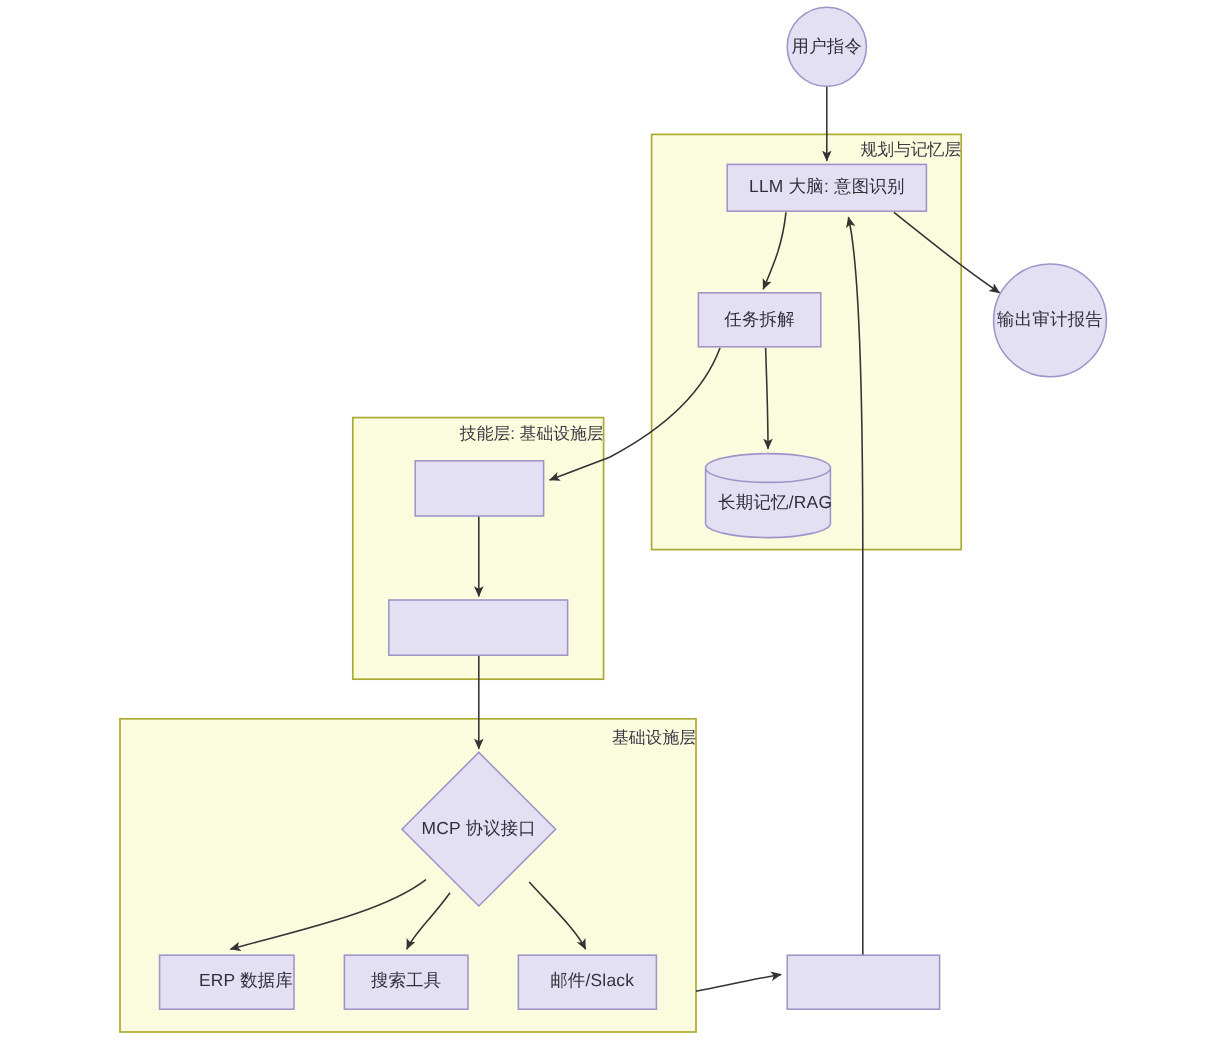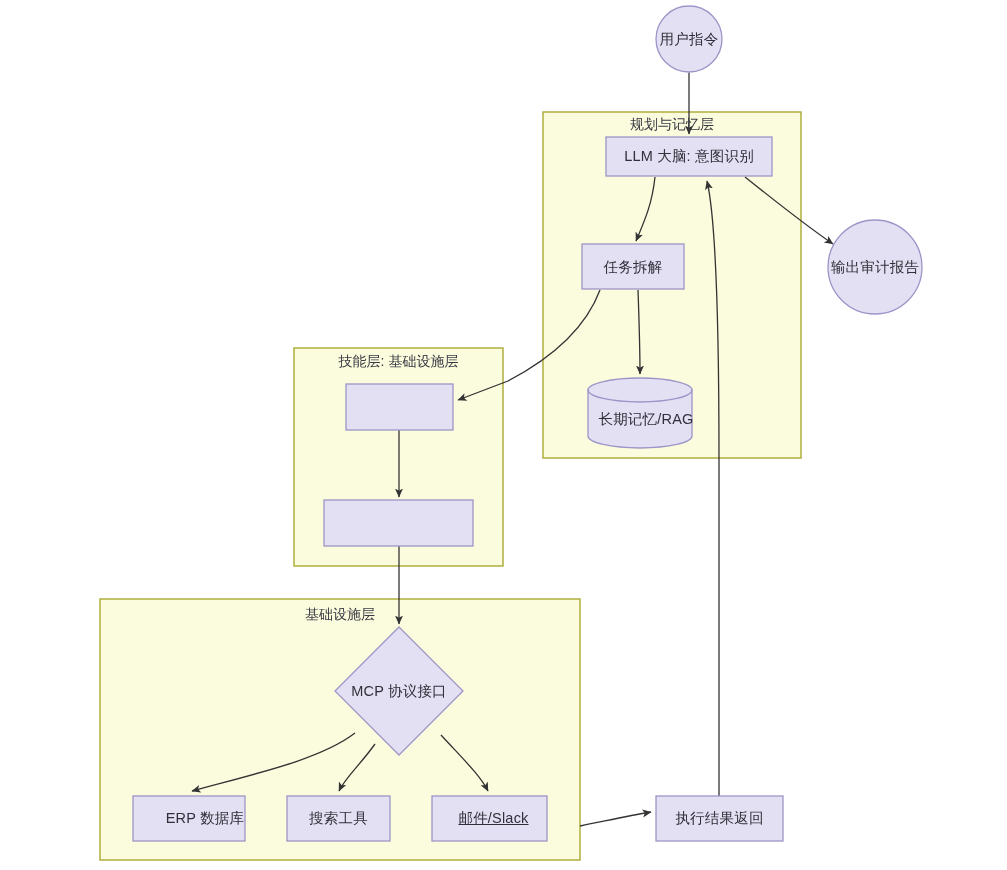--- a/index.html
+++ b/index.html
@@ -35,21 +35,21 @@
     font-size: 14.5px;
     letter-spacing: 0.2px;
     line-height: 1.25;
     pointer-events: none;
     white-space: nowrap;
   }
   .group-title {
     position: absolute;
     color: #3a3a44;
     font-size: 14px;
-    text-align: center;
+    text-align: right;
     white-space: nowrap;
     pointer-events: none;
   }
 </style>
 </head>
 <body>
 
 <div id="canvas">
 
   <svg class="layer" viewBox="0 0 1007 870">
@@ -128,16 +128,15 @@
   <div class="group-title" style="left:100px; top:606px; width:480px;">基础设施层</div>
 
   <div class="node-label" style="left:606px; top:137px; width:166px; height:39px;">LLM 大脑: 意图识别</div>
   <div class="node-label" style="left:656px; top:6px; width:66px; height:66px;">用户指令</div>
   <div class="node-label" style="left:582px; top:244px; width:102px; height:47px;">任务拆解</div>
   <div class="node-label" style="left:588px; top:396px; width:116px; height:46px;">长期记忆/RAG</div>
   <div class="node-label" style="left:828px; top:220px; width:94px; height:94px;">输出审计报告</div>
   <div class="node-label" style="left:335px; top:668px; width:128px; height:46px;">MCP 协议接口</div>
   <div class="node-label" style="left:133px; top:796px; width:112px; height:45px;margin-left:16px;">ERP 数据库</div>
   <div class="node-label" style="left:287px; top:796px; width:103px; height:45px;">搜索工具</div>
-  <div class="node-label" style="left:432px; top:796px; width:123px; height:45px;text-decoration:underline;">邮件/Slack</div>
-  <div class="node-label" style="left:656px; top:796px; width:127px; height:45px;">执行结果返回</div>
+  <div class="node-label" style="left:432px; top:796px; width:123px; height:45px;">邮件/Slack</div>
 
 </div>
 
 </body></html>

